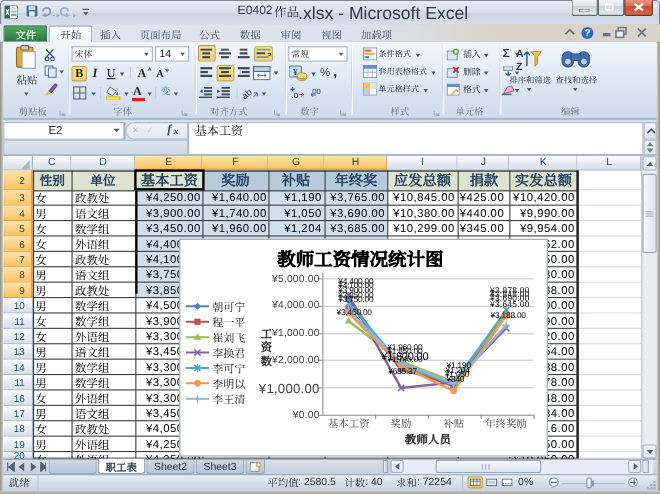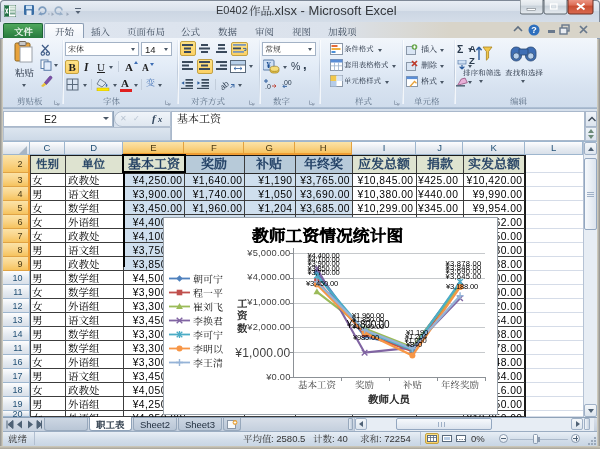--- a/index.html
+++ b/index.html
@@ -153,21 +153,21 @@
       <path d="M51.5 7 l5 0 l-2.5 3z" fill="#556274"></path>
 </svg>
   </div>
 <div style="position:absolute;left:216px;top:4px;height:13px;display:flex;align-items:center;font-size:11px;color:#33373c;white-space:pre">E0402</div>
 <div style="position:absolute;left:248.5px;top:4.5px">
     <svg style="display:block;" width="23" height="11.5" viewBox="0 0 500 250" fill="#33373c">
       <use href="#z4f5c" x="0"></use>
       <use href="#z54c1" x="250"></use>
     </svg>
   </div>
-<div style="position:absolute;left:271px;top:4px;font-size:13px;color:#33373c;white-space:pre">.xlsx - Microsoft Excel</div>
+<div style="position:absolute;left:271px;top:4px;font-size:16px;color:#33373c;white-space:pre">.xlsx - Microsoft Excel</div>
 <div style="position:absolute;left:520px;top:0px">
     <svg width="74" height="15" viewBox="0 0 74 15">
 <rect x="0" y="-2" width="23" height="16" rx="2" fill="url(#wbtn)" stroke="#5c666f"></rect>
 <rect x="24" y="-2" width="23" height="16" rx="2" fill="url(#wbtn)" stroke="#5c666f"></rect>
 <rect x="48" y="-2" width="25" height="16" rx="2" fill="url(#wbtnr)" stroke="#6e2e23"></rect>
 <rect x="7" y="8.5" width="8.5" height="2.2" fill="#fff" stroke="#5c666f" stroke-width="0.5"></rect>
 <rect x="30.5" y="4" width="6.5" height="5" fill="none" stroke="#fff" stroke-width="1.3"></rect>
       <rect x="32" y="5.3" width="3.5" height="2.4" fill="#dfe5ea"></rect>
 <path d="M57 3.5 L64.5 9.5 M64.5 3.5 L57 9.5" stroke="#fff" stroke-width="2"></path>
 <defs>
@@ -1374,21 +1374,21 @@
 <div style="position:absolute;left:323.5px;top:251.5px;transform:translateX(-50%);font-size:7.6px;color:#000;letter-spacing:-0.2px;white-space:pre">¥4,400.00</div>
 <div style="position:absolute;left:323.5px;top:255.9px;transform:translateX(-50%);font-size:7.6px;color:#000;letter-spacing:-0.2px;white-space:pre">¥4,100.00</div>
 <div style="position:absolute;left:323.5px;top:260.3px;transform:translateX(-50%);font-size:7.6px;color:#000;letter-spacing:-0.2px;white-space:pre">¥3,900.00</div>
 <div style="position:absolute;left:323.5px;top:264.7px;transform:translateX(-50%);font-size:7.6px;color:#000;letter-spacing:-0.2px;white-space:pre">¥3,850.00</div>
 <div style="position:absolute;left:323.5px;top:269.1px;transform:translateX(-50%);font-size:7.6px;color:#000;letter-spacing:-0.2px;white-space:pre">¥3,750.00</div>
 <div style="position:absolute;left:322px;top:279.5px;transform:translateX(-50%);font-size:7.6px;color:#000;letter-spacing:-0.2px;white-space:pre">¥3,450.00</div>
 <div style="position:absolute;left:368px;top:312px;transform:translateX(-50%);font-size:7.6px;color:#000;letter-spacing:-0.2px;white-space:pre">¥1,960.00</div>
 <div style="position:absolute;left:368px;top:315.6px;transform:translateX(-50%);font-size:7.6px;color:#000;letter-spacing:-0.2px;white-space:pre">¥1,850.00</div>
 <div style="position:absolute;left:368px;top:319.2px;transform:translateX(-50%);font-size:10px;color:#000;letter-spacing:-0.2px;white-space:pre">¥1,800.00</div>
 <div style="position:absolute;left:368px;top:322.8px;transform:translateX(-50%);font-size:7.6px;color:#000;letter-spacing:-0.2px;white-space:pre">¥1,740.00</div>
-<div style="position:absolute;left:366px;top:333.5px;transform:translateX(-50%);font-size:7.6px;color:#000;letter-spacing:-0.2px;white-space:pre">¥985.00</div>
+<div style="position:absolute;left:366px;top:333.5px;transform:translateX(-50%);font-size:7.6px;color:#000;letter-spacing:-0.2px;white-space:pre">¥685.37</div>
 <div style="position:absolute;left:417px;top:328.5px;transform:translateX(-50%);font-size:7.6px;color:#000;letter-spacing:-0.2px;white-space:pre">¥1,190</div>
 <div style="position:absolute;left:416px;top:332.8px;transform:translateX(-50%);font-size:7.6px;color:#000;letter-spacing:-0.2px;white-space:pre">¥1,204</div>
 <div style="position:absolute;left:415.5px;top:337.1px;transform:translateX(-50%);font-size:7.6px;color:#000;letter-spacing:-0.2px;white-space:pre">¥1,050</div>
 <div style="position:absolute;left:414px;top:341.4px;transform:translateX(-50%);font-size:7.6px;color:#000;letter-spacing:-0.2px;white-space:pre">¥840</div>
 <div style="position:absolute;left:463.5px;top:259.5px;transform:translateX(-50%);font-size:7.6px;color:#000;letter-spacing:0.25px;white-space:pre">¥3,878.00</div>
 <div style="position:absolute;left:463.5px;top:263.9px;transform:translateX(-50%);font-size:7.6px;color:#000;letter-spacing:0.25px;white-space:pre">¥3,848.00</div>
 <div style="position:absolute;left:463.5px;top:268.3px;transform:translateX(-50%);font-size:7.6px;color:#000;letter-spacing:0.25px;white-space:pre">¥3,690.00</div>
 <div style="position:absolute;left:463.5px;top:272.7px;transform:translateX(-50%);font-size:7.6px;color:#000;letter-spacing:0.25px;white-space:pre">¥3,645.00</div>
 <div style="position:absolute;left:462px;top:282.5px;transform:translateX(-50%);font-size:7.6px;color:#000;letter-spacing:-0.2px;white-space:pre">¥3,188.00</div>
 <div style="position:absolute;left:3px;top:417px;width:594px;height:14px;background:linear-gradient(#d8dfe9,#c4cfdd);border-top:1px solid #8fa2b8;box-sizing:border-box;"></div>

